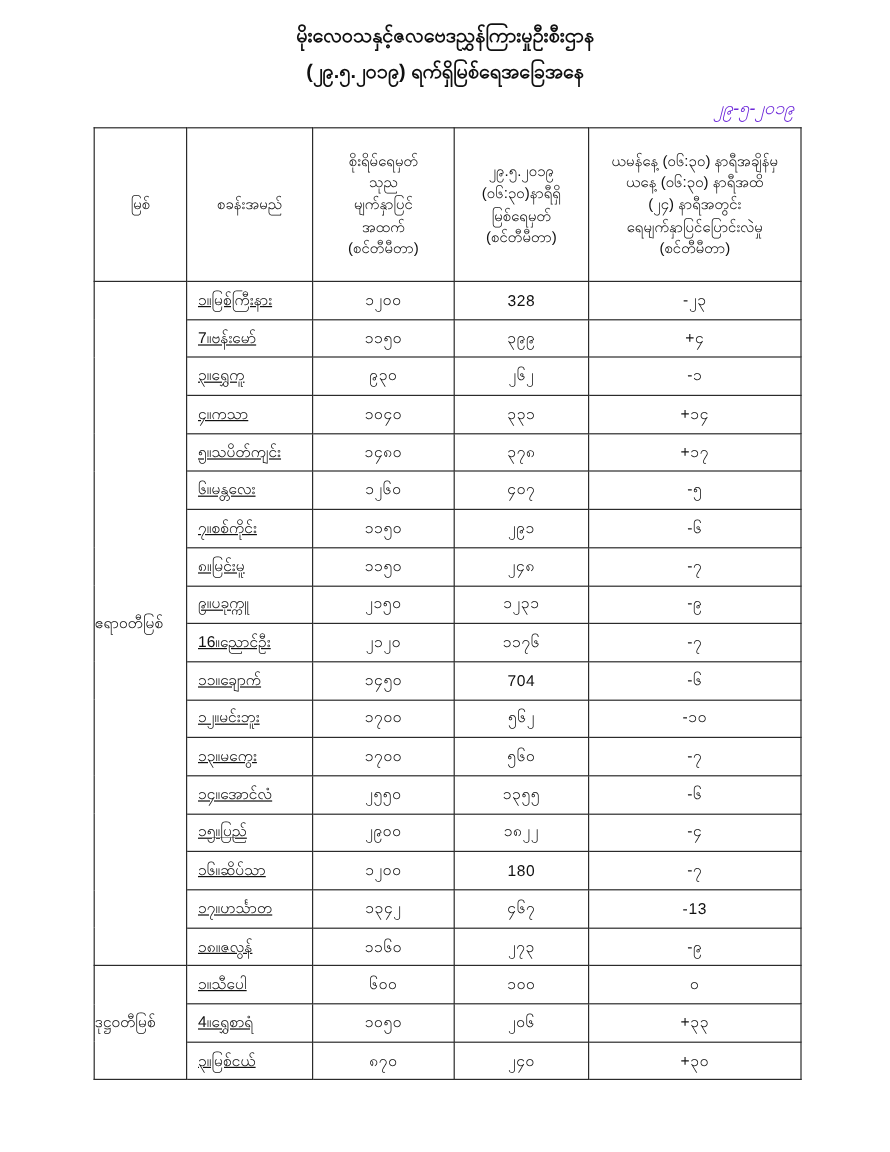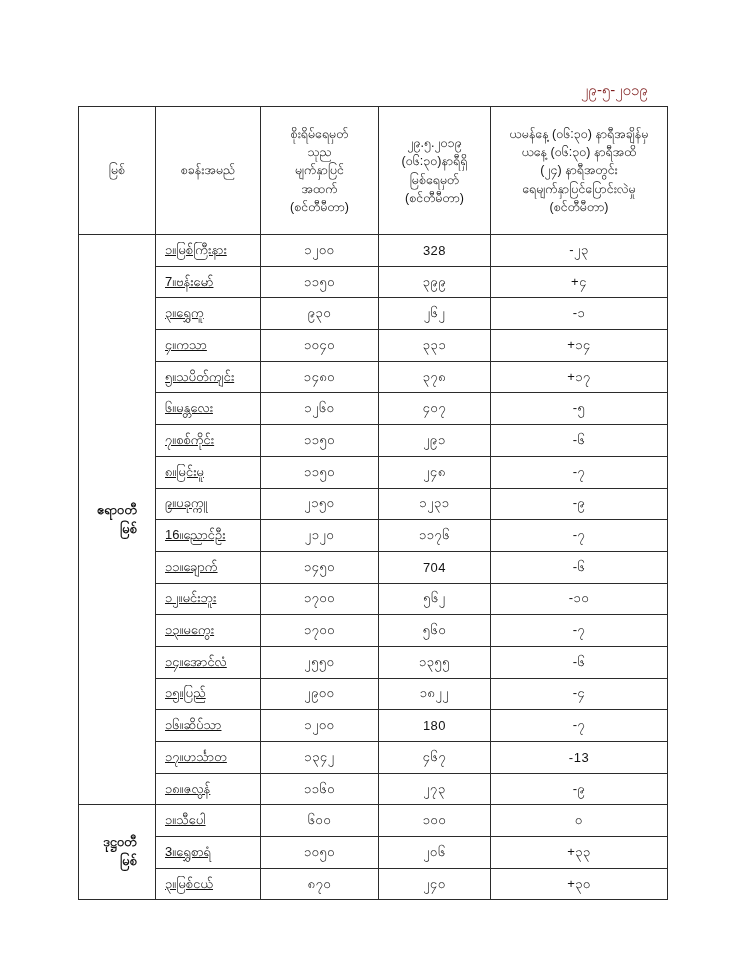--- a/index.html
+++ b/index.html
@@ -17,23 +17,24 @@
     padding-top: 16px;
     text-align: center;
     font-weight: bold;
     font-size: 16.5px;
     line-height: 1.8;
     white-space: pre-line;
     color: #101010;
   }
   .doc-date {
     position: absolute;
-    top: 80px; right: 94px;
+    top: 80px; right: 80px;
     font-size: 15px;
-    color: #7f1d1d;
+    color: #6d28d9;
+    font-style: italic;
   }
 
   table.river-table {
     position: absolute;
     left: 78px; top: 106px;
     width: 589px;
     border-collapse: collapse;
     table-layout: fixed;
   }
   .river-table col.c-river   { width: 77px; }
@@ -61,31 +62,32 @@
 
   td.station-cell {
     text-align: left;
     padding-left: 9px;
     white-space: nowrap;
     overflow: hidden;
     text-decoration: underline;
   }
   td.river-cell {
     font-size: 13px;
-    text-align: right;
-    padding: 0 18px;
-    font-weight: bold;
+    text-align: left;
+    padding: 0 0;
   }
   td.num-cell { letter-spacing: 0.5px; }
 </style>
 </head>
 <body>
 
 <div class="page">
 
+  <div class="doc-title">မိုးလေဝသနှင့်ဇလဗေဒညွှန်ကြားမှုဦးစီးဌာန
+(၂၉.၅.၂၀၁၉) ရက်ရှိမြစ်ရေအခြေအနေ</div>
 
   <div class="doc-date">၂၉-၅-၂၀၁၉</div>
 
   <table class="river-table">
     <colgroup>
       <col class="c-river">
         <col class="c-station">
         <col class="c-danger">
         <col class="c-level">
         <col class="c-change">
@@ -221,21 +223,21 @@
           <td class="num-cell">-၉</td>
         </tr>
         <tr>
           <td class="river-cell" rowspan="3">ဒုဋ္ဌဝတီမြစ်</td>
           <td class="station-cell">၁။သီပေါ</td>
           <td class="num-cell">၆၀၀</td>
           <td class="num-cell">၁၀၀</td>
           <td class="num-cell">၀</td>
         </tr>
         <tr>
-          <td class="station-cell">3။ရွှေစာရံ</td>
+          <td class="station-cell">4။ရွှေစာရံ</td>
           <td class="num-cell">၁၀၅၀</td>
           <td class="num-cell">၂၀၆</td>
           <td class="num-cell">+၃၃</td>
         </tr>
         <tr>
           <td class="station-cell">၃။မြစ်ငယ်</td>
           <td class="num-cell">၈၇၀</td>
           <td class="num-cell">၂၄၀</td>
           <td class="num-cell">+၃၀</td>
         </tr>

